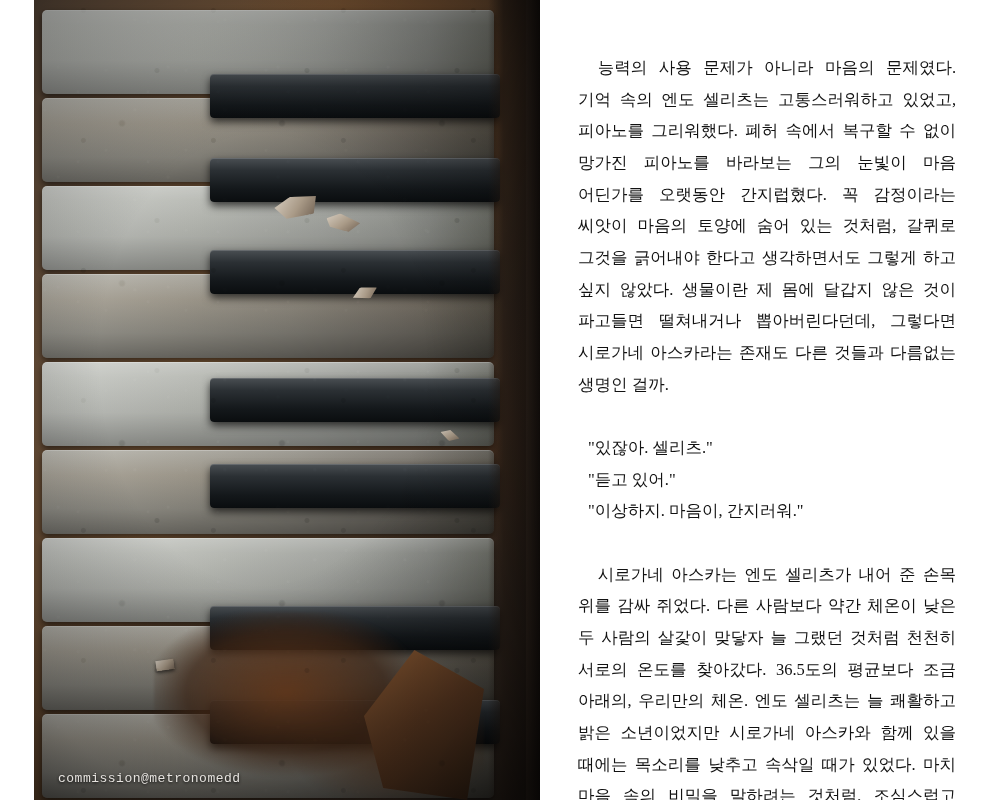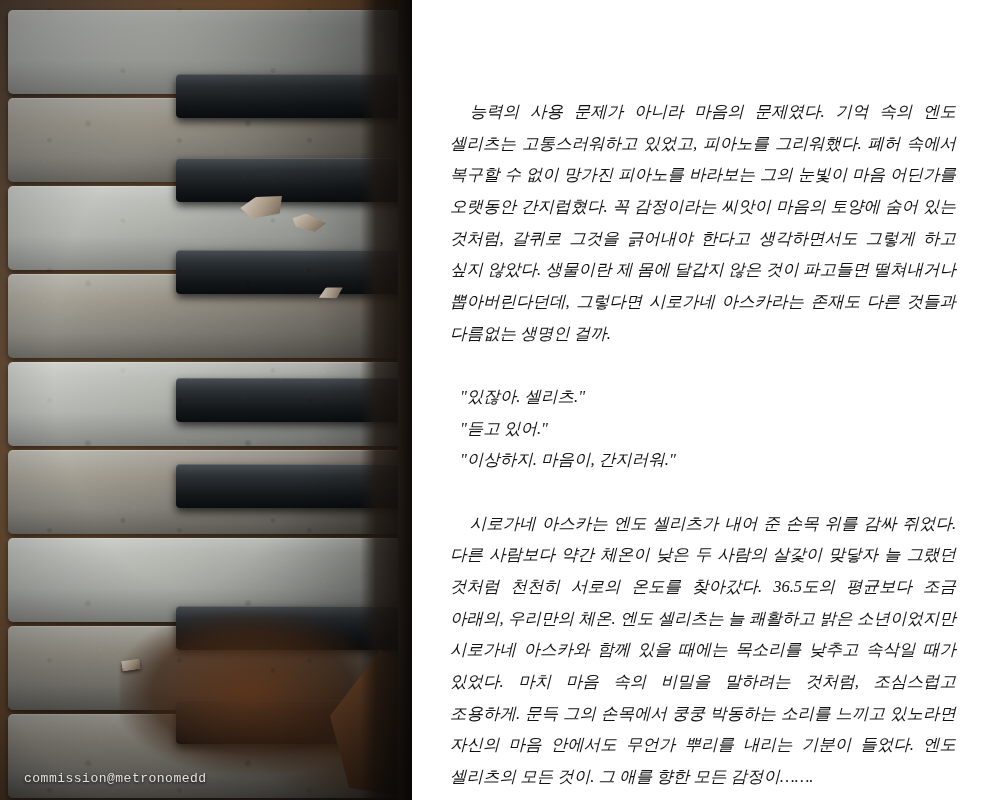--- a/index.html
+++ b/index.html
@@ -16,24 +16,25 @@
   .page {
     position: relative;
     width: 1000px;
     height: 800px;
     display: flex;
   }
 
   
   .image-panel {
     position: relative;
-    width: 412px;
+    width: 506px;
     height: 800px;
     overflow: hidden;
     background: #3b2f27;
+    margin-left: 34px;
   }
   
   .img-base {
     position: absolute;
     inset: 0;
     background:
       radial-gradient(ellipse 60% 40% at 78% 12%, rgba(120,78,44,0.85), rgba(0,0,0,0) 70%),
       radial-gradient(ellipse 50% 30% at 85% 55%, rgba(92,58,34,0.8), rgba(0,0,0,0) 70%),
       radial-gradient(ellipse 70% 40% at 40% 92%, rgba(60,44,34,0.9), rgba(0,0,0,0) 70%),
       linear-gradient(110deg, #5d4b3c 0%, #6b513a 18%, #7a5838 38%, #5a4430 60%, #40342a 82%, #2b221c 100%);
@@ -155,23 +156,22 @@
     letter-spacing: 0.5px;
     text-shadow: 0 1px 3px rgba(0,0,0,0.9);
   }
 
   
   .text-panel {
     position: relative;
     flex: 1;
     height: 592px;
     background: #ffffff;
-    padding: 96px 44px 40px 38px;
+    padding: 52px 44px 40px 38px;
     box-sizing: border-box;
-    font-style: italic;
   }
   .body-text {
     font-family: "Liberation Serif", serif;
     font-size: 16.5px;
     line-height: 1.92;
     color: #121212;
     text-align: justify;
     text-justify: inter-character;
     word-break: keep-all;
   }

